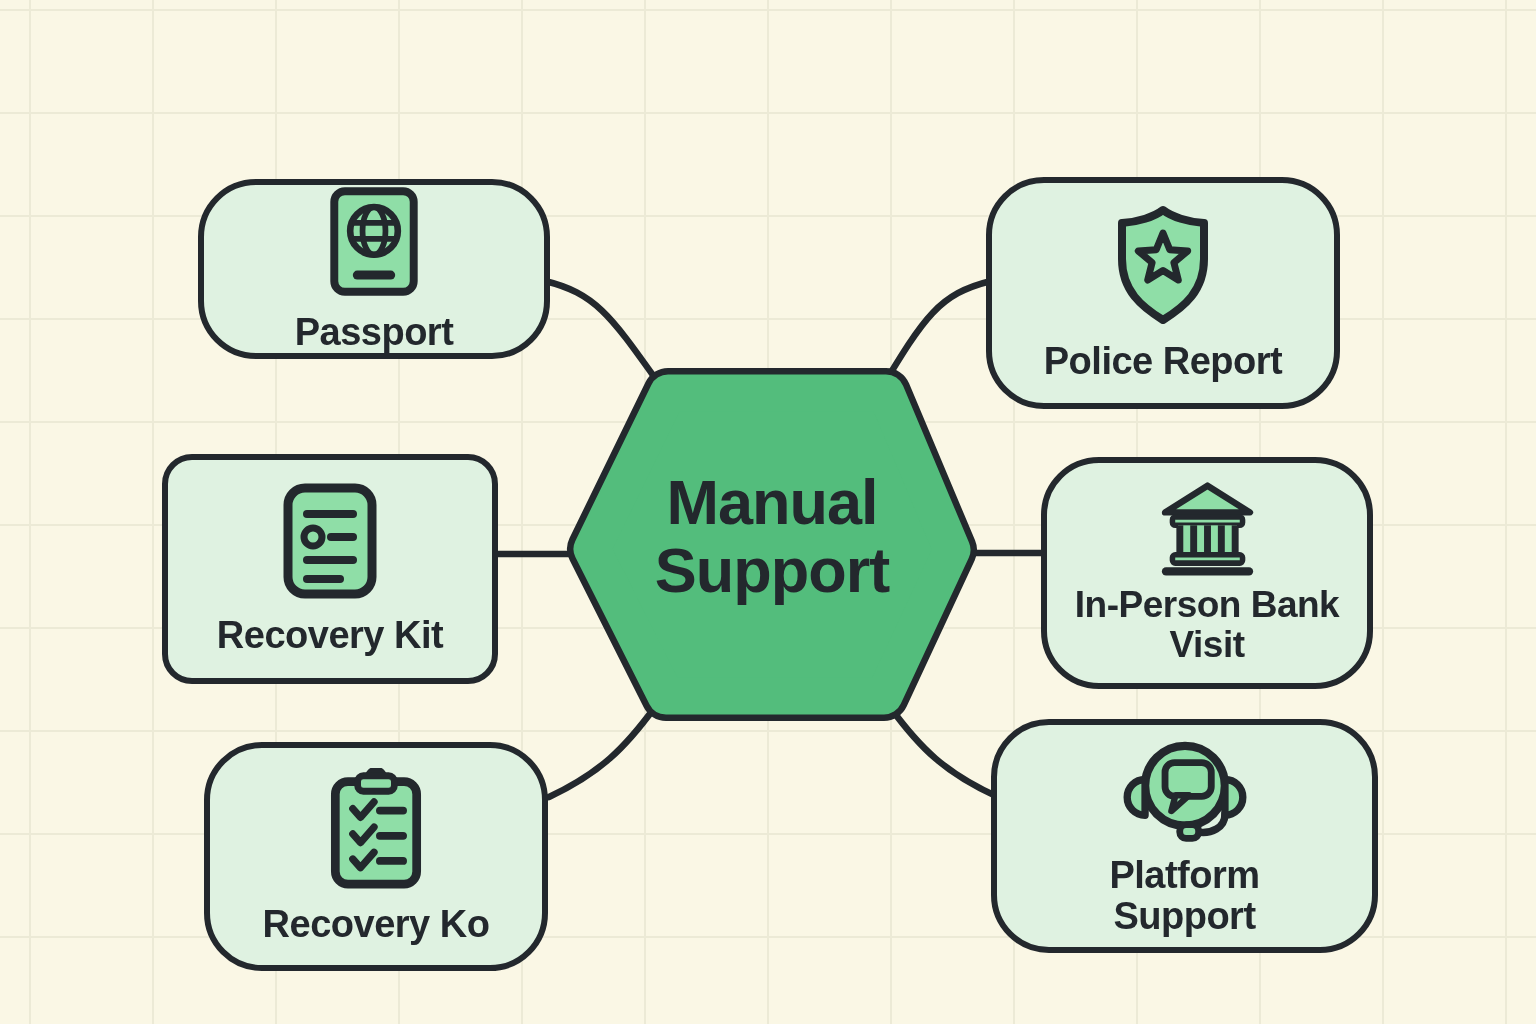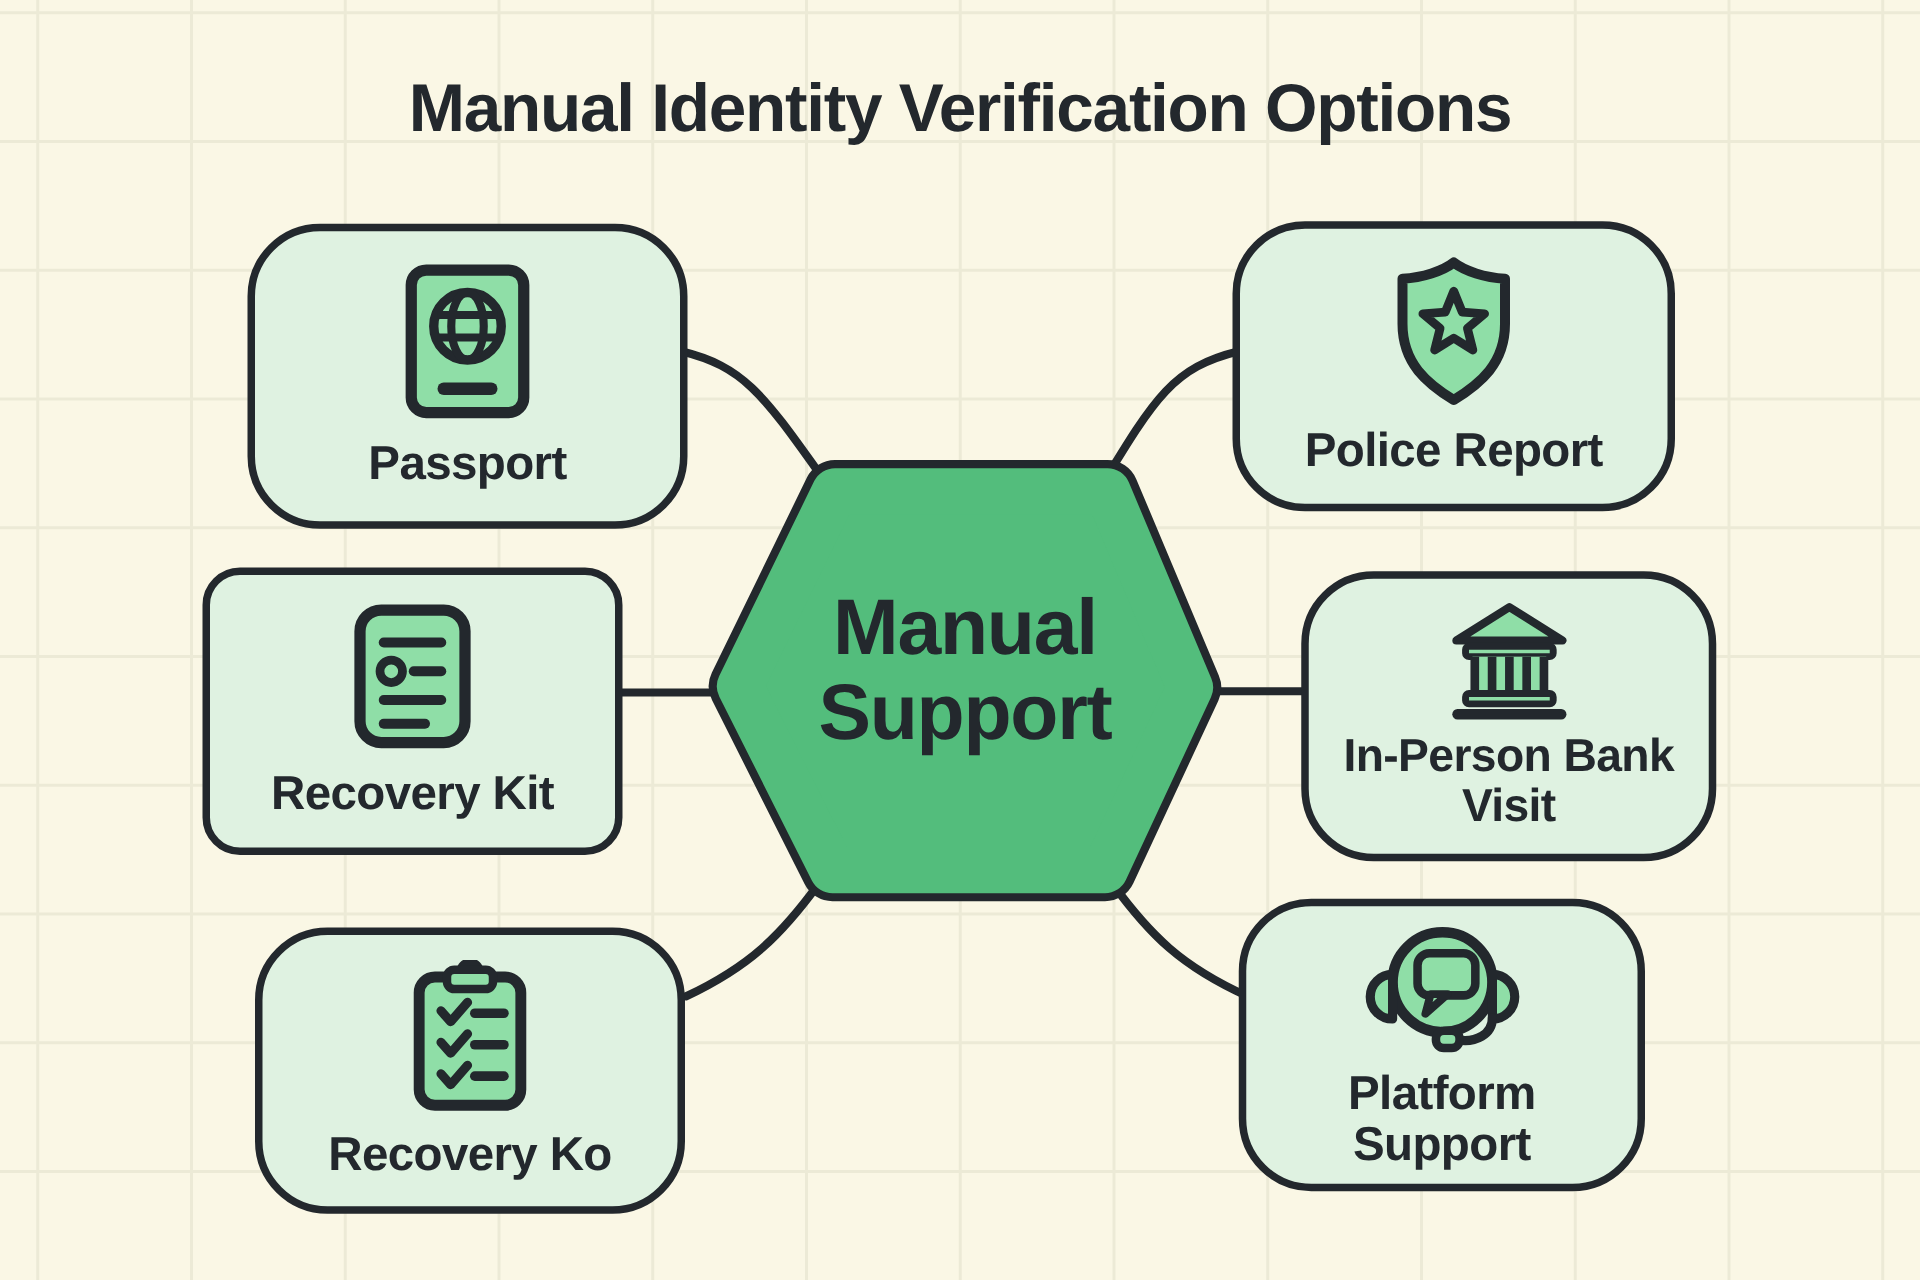--- a/index.html
+++ b/index.html
@@ -75,25 +75,24 @@
     <path class="conn" d="M 497 554 H 590"></path>
     <path class="conn" d="M 955 553 H 1043"></path>
     <path class="conn" d="M 655 707 C 625 748, 600 773, 549 797"></path>
     <path class="conn" d="M 890 707 C 920 748, 945 773, 998 797"></path>
     <g>
       <polygon points="592,549 668,393 886,393 952,550 884,696 666,696" fill="var(--hexagon-fill,#53BD7C)" stroke="var(--ink,#23282D)" stroke-width="50" stroke-linejoin="round"></polygon>
       <polygon points="592,549 668,393 886,393 952,550 884,696 666,696" fill="var(--hexagon-fill,#53BD7C)" stroke="var(--hexagon-fill,#53BD7C)" stroke-width="37" stroke-linejoin="round"></polygon>
     </g>
   </svg>
 
-  <h1 class="title">Manual Identity Verification Options</h1>
 
   <div class="hex-label">Manual Support</div>
 
-  <div class="node" style="left:198px;top:179px;width:352px;height:244px;">
+  <div class="node" style="left:198px;top:179px;width:352px;height:180px;">
     <svg class="ic" width="104" height="128" viewBox="0 0 104 128" aria-hidden="true">
       <rect x="7" y="7" width="90" height="114" rx="12" fill="var(--icon-fill,#8FDEA7)" stroke="var(--ink,#23282D)" stroke-width="9"></rect>
       <circle cx="52" cy="52" r="27" fill="none" stroke="var(--ink,#23282D)" stroke-width="7.5"></circle>
       <ellipse cx="52" cy="52" rx="13" ry="27" fill="none" stroke="var(--ink,#23282D)" stroke-width="6.5"></ellipse>
       <line x1="28" y1="43" x2="76" y2="43" stroke="var(--ink,#23282D)" stroke-width="6.5"></line>
       <line x1="28" y1="61" x2="76" y2="61" stroke="var(--ink,#23282D)" stroke-width="6.5"></line>
       <line x1="33" y1="102" x2="71" y2="102" stroke="var(--ink,#23282D)" stroke-width="10" stroke-linecap="round"></line>
     </svg>
     <div class="lbl">Passport</div>
   </div>
@@ -142,21 +141,21 @@
   </div>
 
   <div class="node" style="left:986px;top:177px;width:354px;height:232px;">
     <svg class="ic" width="106" height="124" viewBox="0 0 106 124" aria-hidden="true">
       <path d="M53 7 C44 14, 28 19, 12 20 L12 56 C12 88, 32 104, 53 117 C74 104, 94 88, 94 56 L94 20 C78 19, 62 14, 53 7 Z" fill="var(--icon-fill,#8FDEA7)" stroke="var(--ink,#23282D)" stroke-width="8" stroke-linejoin="round"></path>
       <path d="M53 30 L59.8 46.7 L77.7 48 L63.9 59.6 L68.3 77 L53 67.5 L37.7 77 L42.1 59.6 L28.3 48 L46.2 46.7 Z" fill="var(--icon-fill,#8FDEA7)" stroke="var(--ink,#23282D)" stroke-width="7" stroke-linejoin="round"></path>
     </svg>
     <div class="lbl">Police Report</div>
   </div>
 
-  <div class="node" style="left:991px;top:719px;width:325px;height:234px;gap:10px;">
+  <div class="node" style="left:991px;top:719px;width:387px;height:234px;gap:10px;">
     <svg class="ic" width="124" height="110" viewBox="0 0 118 104" aria-hidden="true">
       <circle cx="59" cy="48" r="38" fill="var(--icon-fill,#8FDEA7)" stroke="var(--ink,#23282D)" stroke-width="8"></circle>
       <path d="M21 42 a17 17 0 1 0 0 34 Z" fill="var(--icon-fill,#8FDEA7)" stroke="var(--ink,#23282D)" stroke-width="7" stroke-linejoin="round"></path>
       <path d="M97 42 a17 17 0 1 1 0 34 Z" fill="var(--icon-fill,#8FDEA7)" stroke="var(--ink,#23282D)" stroke-width="7" stroke-linejoin="round"></path>
       <rect x="40" y="26" width="44" height="32" rx="9" fill="var(--icon-fill,#8FDEA7)" stroke="var(--ink,#23282D)" stroke-width="6.5"></rect>
       <path d="M50 57 L46 72 L63 57 Z" fill="var(--icon-fill,#8FDEA7)" stroke="var(--ink,#23282D)" stroke-width="6" stroke-linejoin="round"></path>
       <path d="M97 75 C 97 88, 84 94, 71 92" fill="none" stroke="var(--ink,#23282D)" stroke-width="7" stroke-linecap="round"></path>
       <rect x="54" y="85" width="18" height="13" rx="6" fill="var(--icon-fill,#8FDEA7)" stroke="var(--ink,#23282D)" stroke-width="6.5"></rect>
     </svg>
     <div class="lbl">Platform Support</div>

